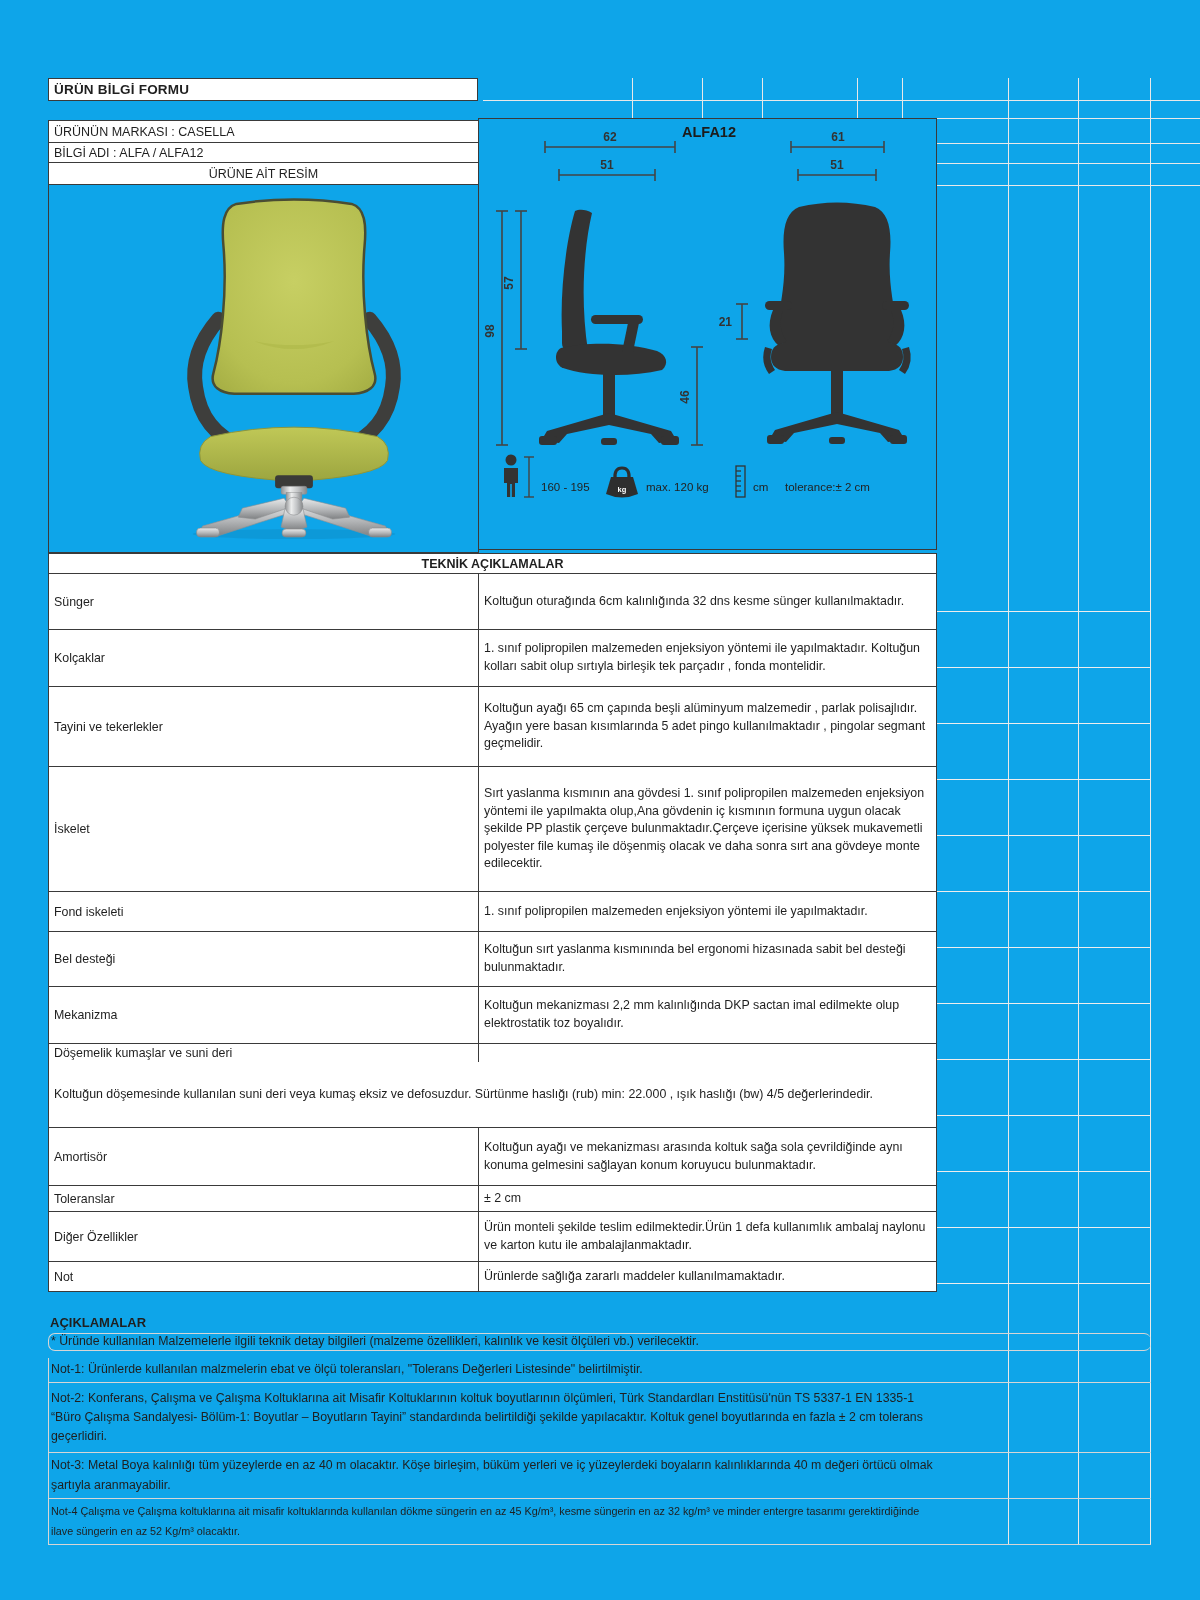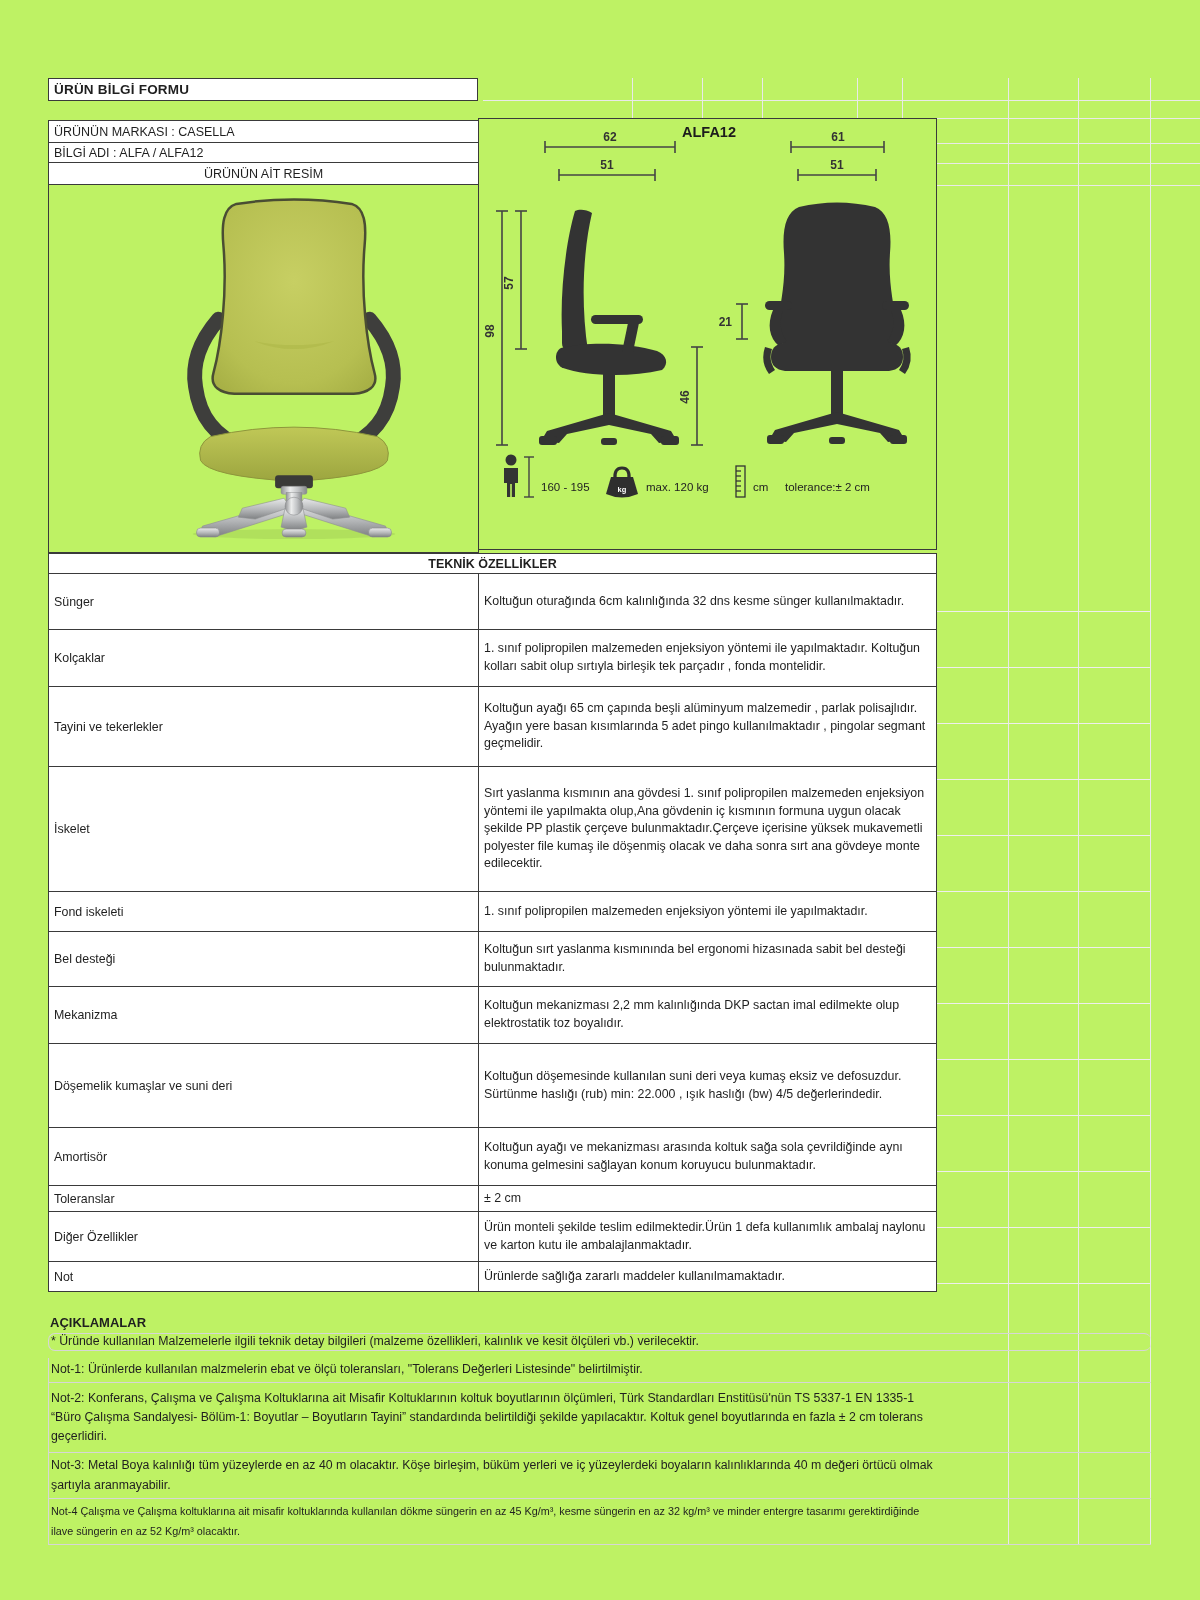--- a/index.html
+++ b/index.html
@@ -1,16 +1,16 @@
 <!DOCTYPE html>
 <html><head>
 <meta charset="utf-8">
 <style>
   html,body{margin:0;padding:0;background:#ffffff;}
-  #page{position:relative;width:1200px;height:1600px;background:#bef264;overflow:hidden;
+  #page{position:relative;width:1200px;height:1600px;background:#0ea5e9;overflow:hidden;
         font-family:"Liberation Sans","DejaVu Sans",sans-serif;color:#1f1f1f;}
   .abs{position:absolute;box-sizing:border-box;}
   
   .gv{position:absolute;width:1px;background:#e9e9e9;}
   .gh{position:absolute;height:1px;background:#e9e9e9;}
   .gridstrip{position:absolute;left:937px;width:213px;
      background:repeating-linear-gradient(to bottom,transparent 0 55px,#eeeeee 55px 56px);}
   
   .cell{box-sizing:border-box;border:1.5px solid #3a3a3a;background:#fff;}
   .titlebox{font-weight:bold;font-size:13.5px;display:flex;align-items:center;padding-left:5px;letter-spacing:.2px;}
@@ -51,21 +51,21 @@
     <div class="gh" style="left:937px;top:143px;width:263px;"></div>
     <div class="gh" style="left:937px;top:163px;width:263px;"></div>
     <div class="gh" style="left:937px;top:185px;width:263px;"></div>
     <div class="gridstrip" style="top:556px;height:736px;"></div>
   </div>
 
   <div class="abs cell titlebox" style="left:48px;top:78px;width:430px;height:23px;">ÜRÜN BİLGİ FORMU</div>
 
   <div class="abs cell inforow" style="left:48px;top:120px;width:431px;height:23px;border-top:1.5px solid #3a3a3a;">ÜRÜNÜN MARKASI : CASELLA</div>
   <div class="abs cell inforow" style="left:48px;top:143px;width:431px;height:20px;">BİLGİ ADI : ALFA / ALFA12</div>
-  <div class="abs cell centerrow" style="left:48px;top:163px;width:431px;height:22px;">ÜRÜNÜN AİT RESİM</div>
+  <div class="abs cell centerrow" style="left:48px;top:163px;width:431px;height:22px;">ÜRÜNE AİT RESİM</div>
 
   <div class="abs" style="left:48px;top:185px;width:431px;height:368px;border:1.5px solid #3a3a3a;border-top:none;">
     <svg width="280" height="348" viewBox="0 0 280 350" style="position:absolute;left:105px;top:7px;">
       <defs>
         <radialGradient id="meshG" cx="50%" cy="42%" r="75%">
           <stop offset="0%" stop-color="#c7cf63"></stop>
             <stop offset="70%" stop-color="#b6bf51"></stop>
             <stop offset="100%" stop-color="#a4ad43"></stop>
         </radialGradient>
         <linearGradient id="seatG" x1="0" y1="0" x2="0" y2="1">
@@ -217,21 +217,21 @@
           <line x1="257" y1="362" x2="262" y2="362"></line>
             <line x1="257" y1="367" x2="262" y2="367"></line>
           <line x1="257" y1="372" x2="262" y2="372"></line>
         </g>
         <text x="274" y="372" font-size="11.5" fill="#222">cm</text>
         <text x="306" y="372" font-size="11.5" fill="#222">tolerance:± 2 cm</text>
       </g>
     </svg>
   </div>
 
-  <div class="abs cell theadrow" style="left:48px;top:553px;width:889px;height:21px;">TEKNİK ÖZELLİKLER</div>
+  <div class="abs cell theadrow" style="left:48px;top:553px;width:889px;height:21px;">TEKNİK AÇIKLAMALAR</div>
 
   <div class="trow" style="top:574px;height:56px;">
     <div class="tlabel">Sünger</div>
     <div class="tvalue">Koltuğun oturağında 6cm kalınlığında 32 dns kesme sünger kullanılmaktadır.</div>
   </div>
   <div class="trow" style="top:630px;height:57px;">
     <div class="tlabel">Kolçaklar</div>
     <div class="tvalue">1. sınıf polipropilen malzemeden enjeksiyon yöntemi ile yapılmaktadır. Koltuğun kolları sabit olup sırtıyla birleşik tek parçadır , fonda montelidir.</div>
   </div>
   <div class="trow" style="top:687px;height:80px;">
@@ -247,21 +247,21 @@
     <div class="tvalue">1. sınıf polipropilen malzemeden enjeksiyon yöntemi ile yapılmaktadır.</div>
   </div>
   <div class="trow" style="top:932px;height:55px;">
     <div class="tlabel">Bel desteği</div>
     <div class="tvalue">Koltuğun sırt yaslanma kısmınında bel ergonomi hizasınada sabit bel desteği bulunmaktadır.</div>
   </div>
   <div class="trow" style="top:987px;height:57px;">
     <div class="tlabel">Mekanizma</div>
     <div class="tvalue">Koltuğun mekanizması 2,2 mm kalınlığında DKP sactan imal edilmekte olup elektrostatik toz boyalıdır.</div>
   </div>
-  <div class="trow" style="top:1044px;height:84px;">
+  <div class="trow" style="top:1044px;height:84px;flex-direction:column;">
     <div class="tlabel">Döşemelik kumaşlar ve suni deri</div>
     <div class="tvalue">Koltuğun döşemesinde kullanılan suni deri veya kumaş eksiz ve defosuzdur. Sürtünme haslığı (rub) min: 22.000 , ışık haslığı (bw) 4/5 değerlerindedir.</div>
   </div>
   <div class="trow" style="top:1128px;height:58px;">
     <div class="tlabel">Amortisör</div>
     <div class="tvalue">Koltuğun ayağı ve mekanizması arasında koltuk sağa sola çevrildiğinde aynı konuma gelmesini sağlayan konum koruyucu bulunmaktadır.</div>
   </div>
   <div class="trow" style="top:1186px;height:26px;">
     <div class="tlabel">Toleranslar</div>
     <div class="tvalue">± 2 cm</div>

